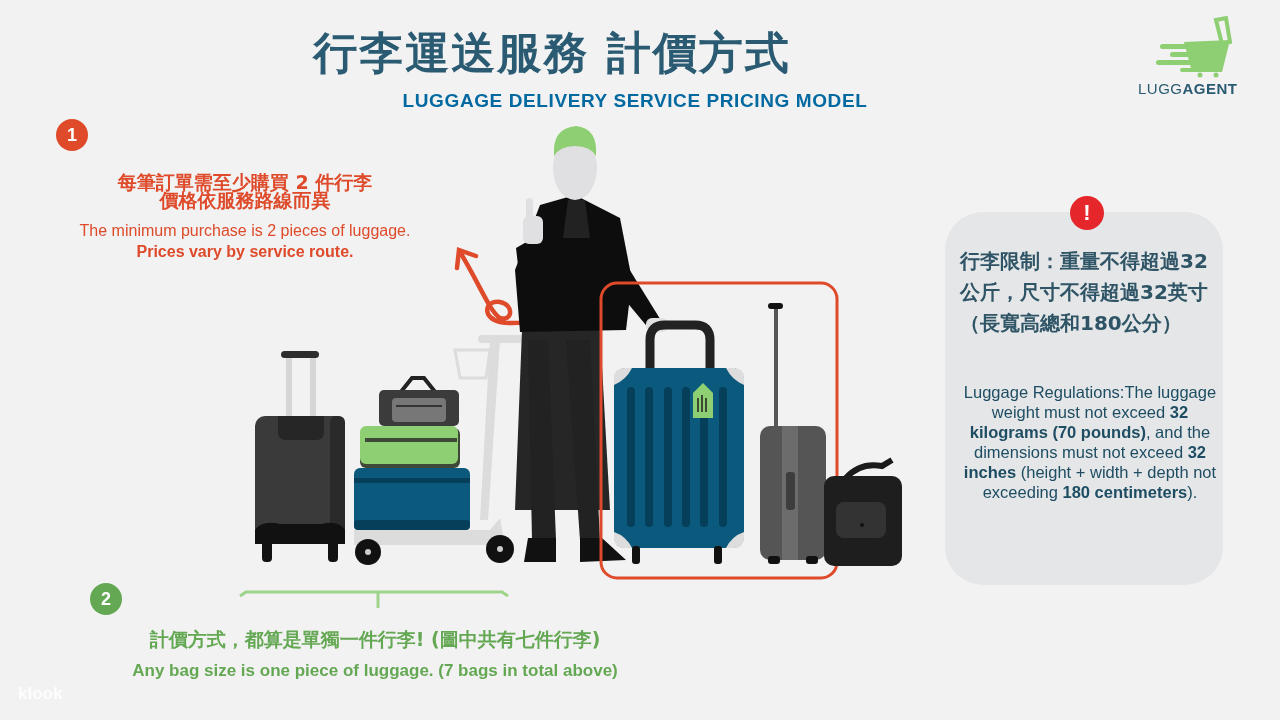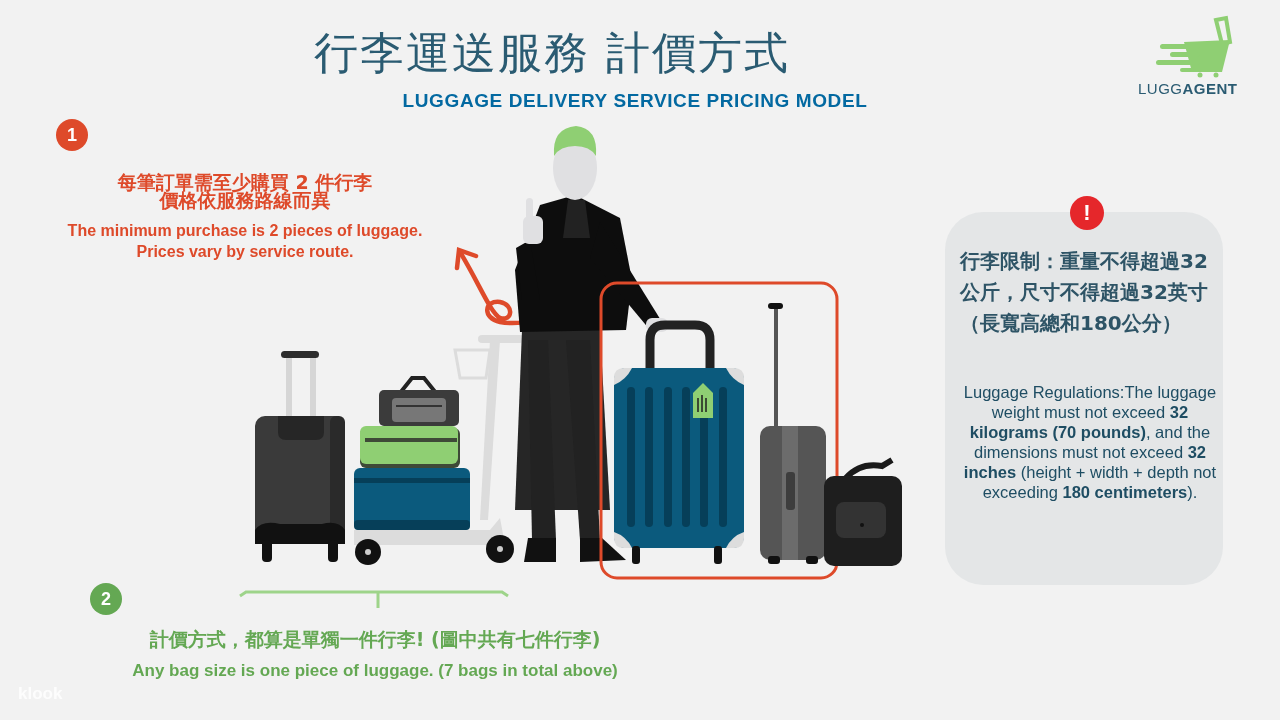--- a/index.html
+++ b/index.html
@@ -4,21 +4,21 @@
 <style>
   * { box-sizing: border-box; margin: 0; padding: 0; }
   html, body { width: 1280px; height: 720px; overflow: hidden; }
   body {
     background: #f2f2f2;
     font-family: "DejaVu Sans", "Liberation Sans", sans-serif;
     position: relative;
   }
   .title-zh {
     position: absolute; left: 0; width: 1104px; top: 24px;
-    text-align: center; font-size: 44px; font-weight: normal;
+    text-align: center; font-size: 44px; font-weight: bold;
     color: #2a5b72; letter-spacing: 2px;
   }
   .title-en {
     position: absolute; left: 0; width: 1270px; top: 90px;
     text-align: center; font-size: 19px; font-weight: bold;
     color: #0369a1; letter-spacing: 0.6px;
     font-family: "Liberation Sans", sans-serif;
   }
   .logo { position: absolute; left: 1130px; top: 14px; width: 130px; height: 90px; }
   .logo-text {
@@ -32,21 +32,21 @@
     color: #fff; font-weight: bold; font-size: 18px;
     display: flex; align-items: center; justify-content: center;
     font-family: "Liberation Sans", sans-serif;
   }
   .badge-1 { left: 56px; top: 119px; background: #de4a2a; }
   .badge-2 { left: 90px; top: 583px; background: #64a853; }
 
   .note1 { position: absolute; left: 20px; width: 450px; text-align: center; color: #de4a2a; }
   .note1-zh1 { top: 158px; font-size: 19px; font-weight: bold; margin-top: 12px; }
   .note1-zh2 { top: 188px; font-size: 19px; font-weight: bold; }
-  .note1-en1 { top: 222px; font-size: 16px; font-weight: bold; font-family: "Liberation Sans", sans-serif; }
+  .note1-en1 { top: 222px; font-size: 16px; font-weight: normal; font-family: "Liberation Sans", sans-serif; }
   .note1-en2 { top: 243px; font-size: 16px; font-weight: bold; font-family: "Liberation Sans", sans-serif; }
 
   .note2 { position: absolute; left: 80px; width: 590px; text-align: center; color: #64a853; font-weight: bold; }
   .note2-zh { top: 627px; font-size: 19px; }
   .note2-en { top: 661px; font-size: 17px; font-family: "Liberation Sans", sans-serif; }
 
   .rules-card {
     position: absolute; left: 945px; top: 212px; width: 278px; height: 373px;
     background: #e4e6e7; border-radius: 38px;
   }

